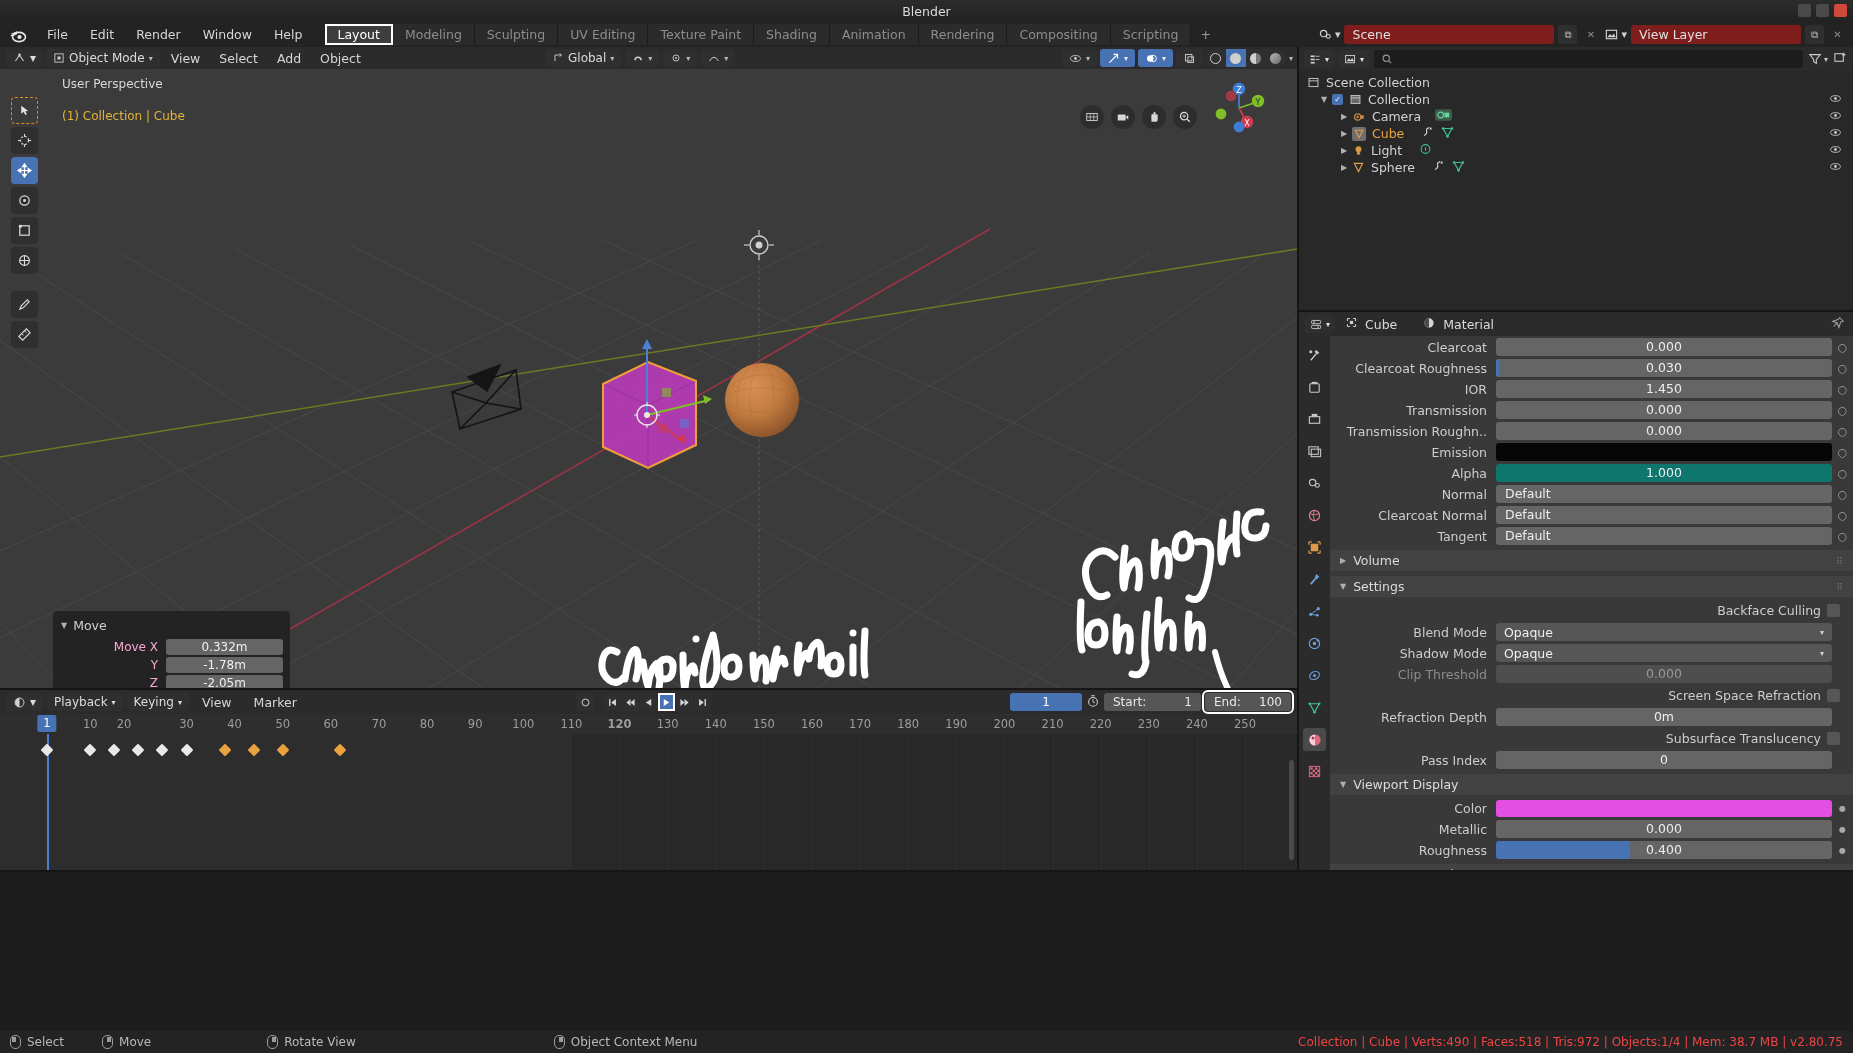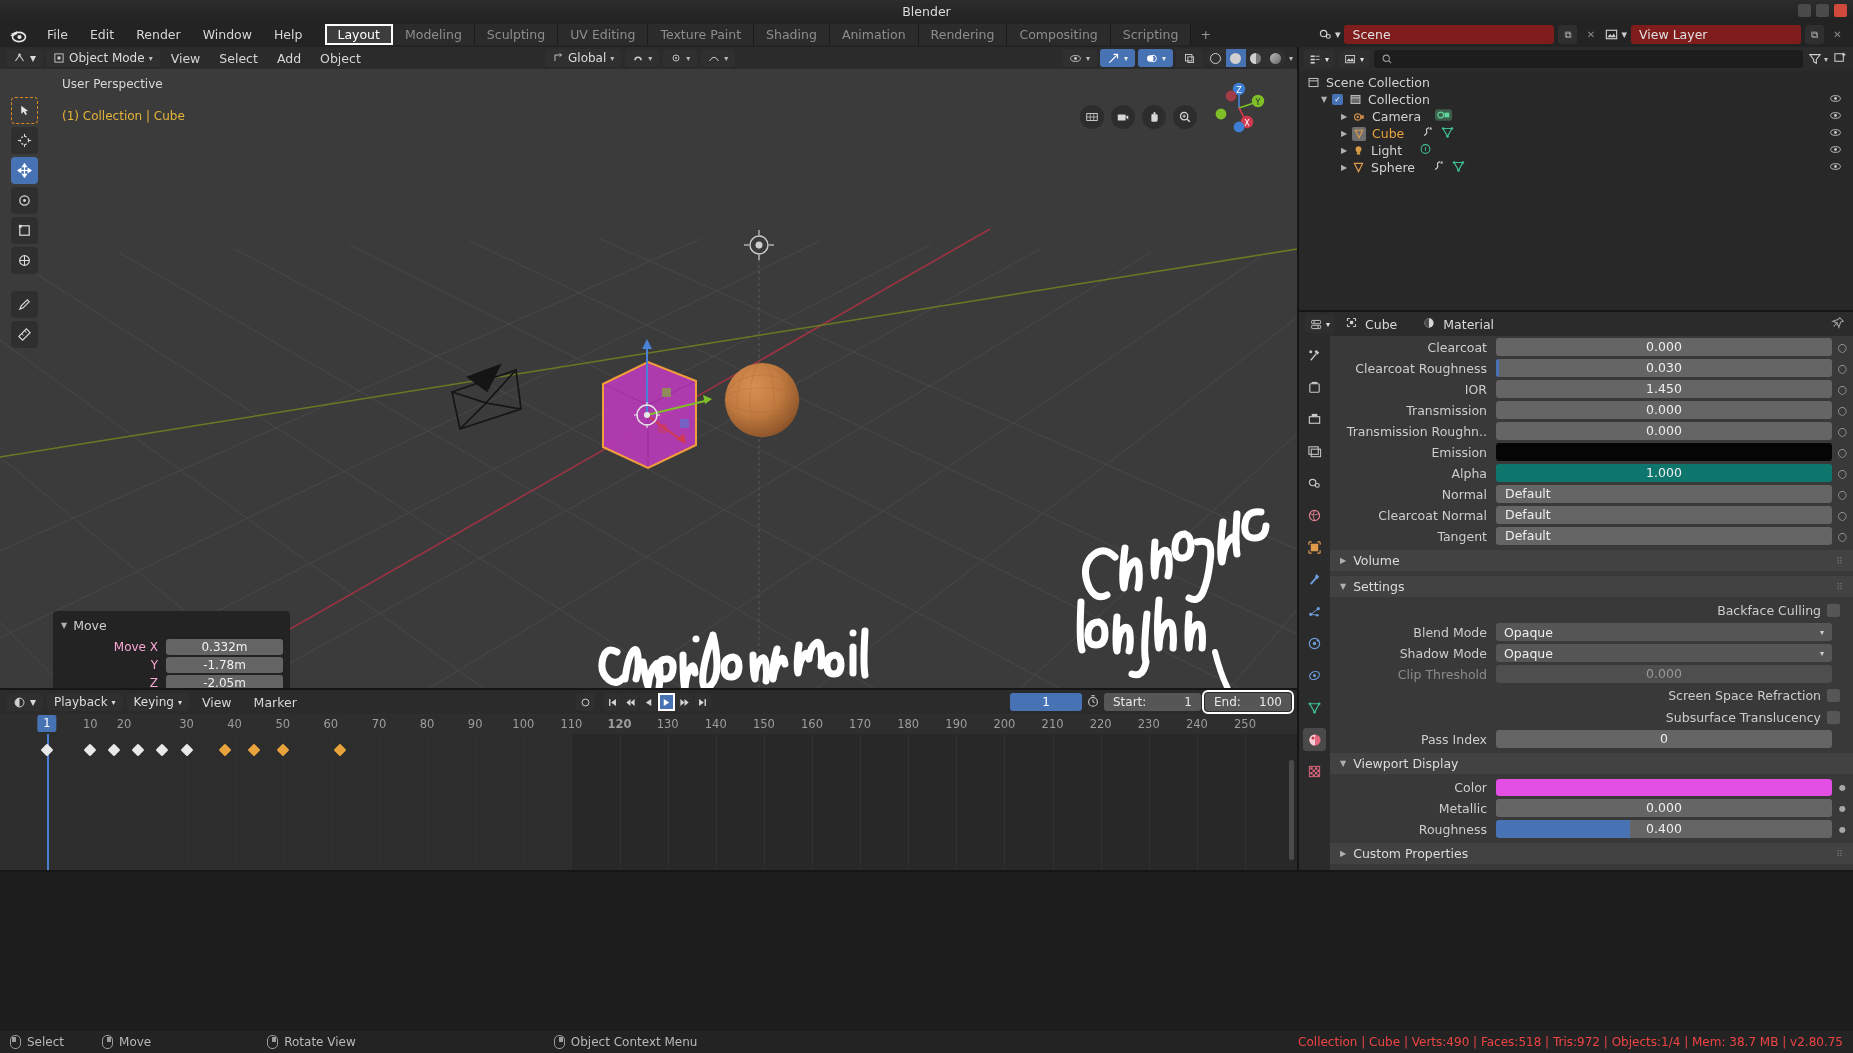--- a/index.html
+++ b/index.html
@@ -1181,20 +1181,25 @@
     </div>
     <div class="prow">
       <span class="plab dim">Clip Threshold</span>
       <span class="pval dim">0.000</span>
       <span class="pdot" style="opacity:0;">○</span>
     </div>
     <div class="prow right" style="padding-right:9px;height:19px;">
       <span style="font-size:12.5px;color:#cdcdcd;">Screen Space Refraction</span>
       <span class="pchk"></span>
     </div>
+    <div class="prow">
+      <span class="plab">Refraction Depth</span>
+      <span class="pval">0m</span>
+      <span class="pdot" style="opacity:0;">○</span>
+    </div>
     <div class="prow right" style="padding-right:9px;height:19px;">
       <span style="font-size:12.5px;color:#cdcdcd;">Subsurface Translucency</span>
       <span class="pchk"></span>
     </div>
     <div class="prow">
       <span class="plab">Pass Index</span>
       <span class="pval">0</span>
       <span class="pdot" style="opacity:0;">○</span>
     </div>
 

